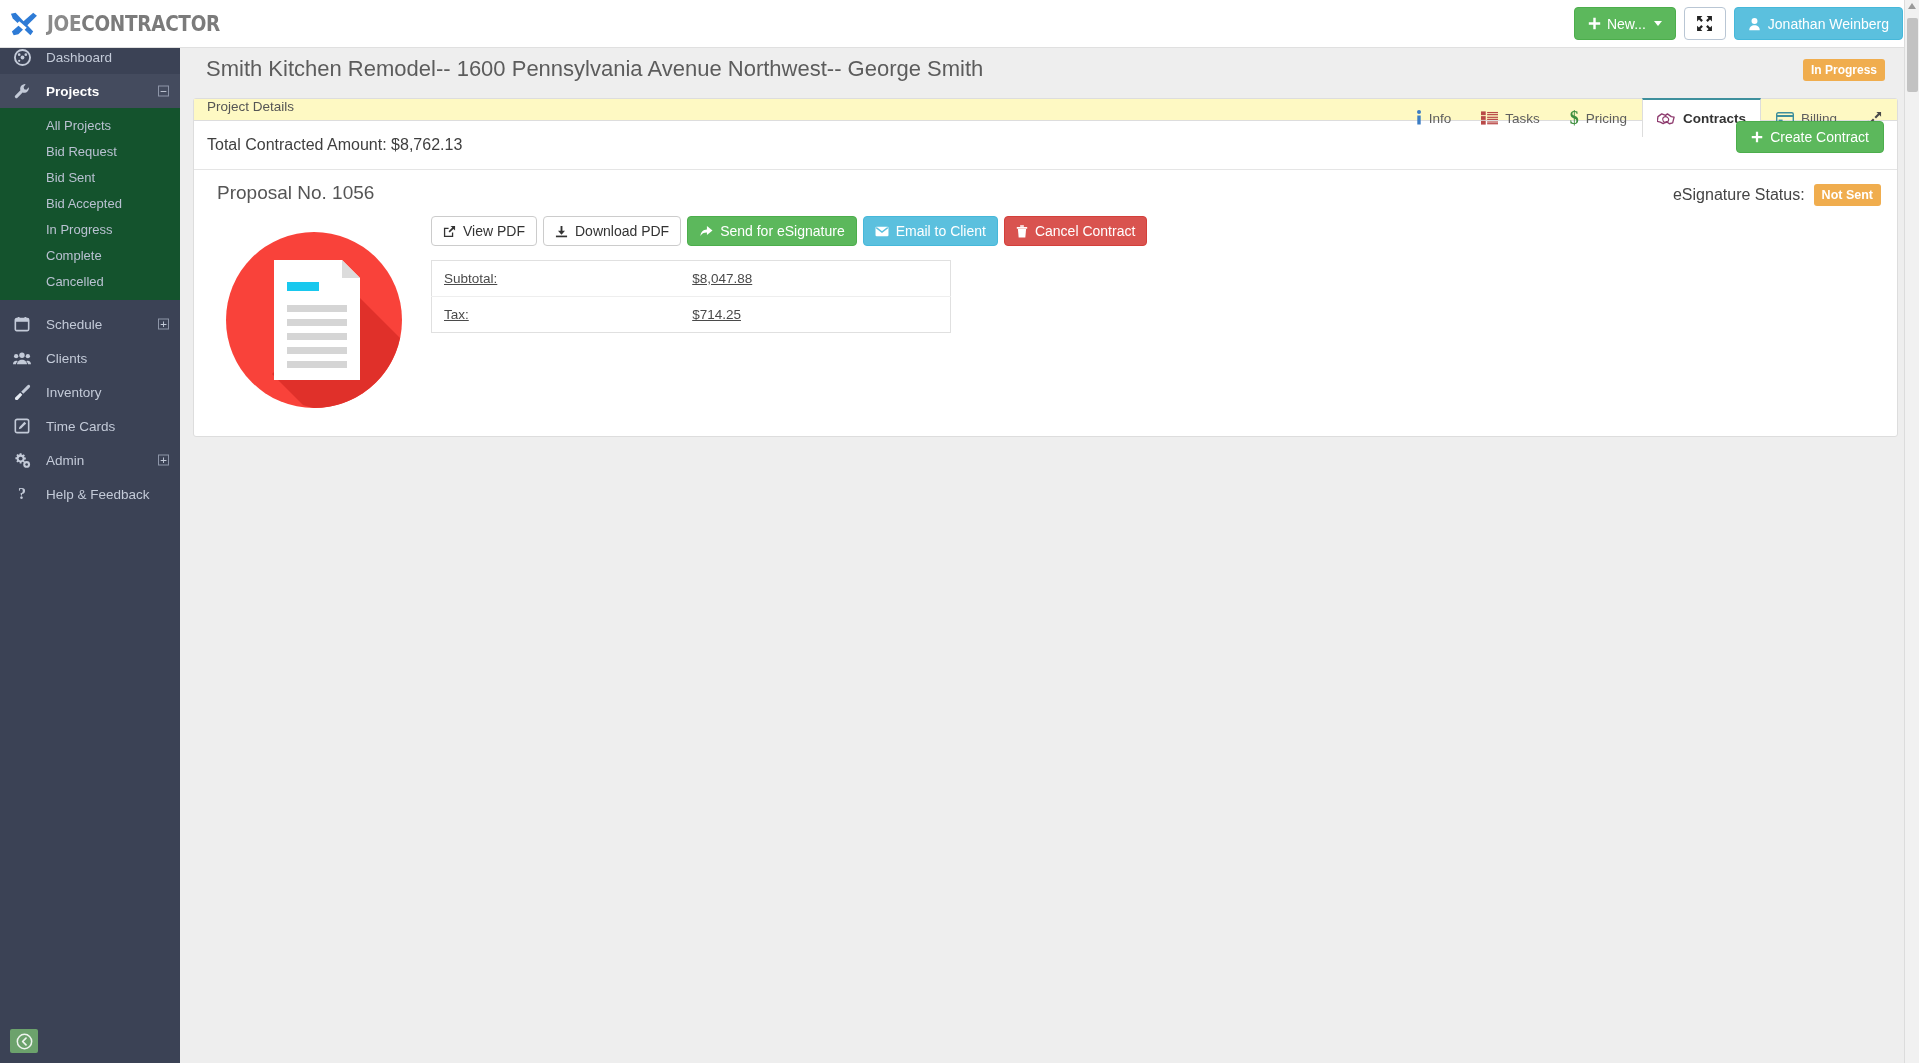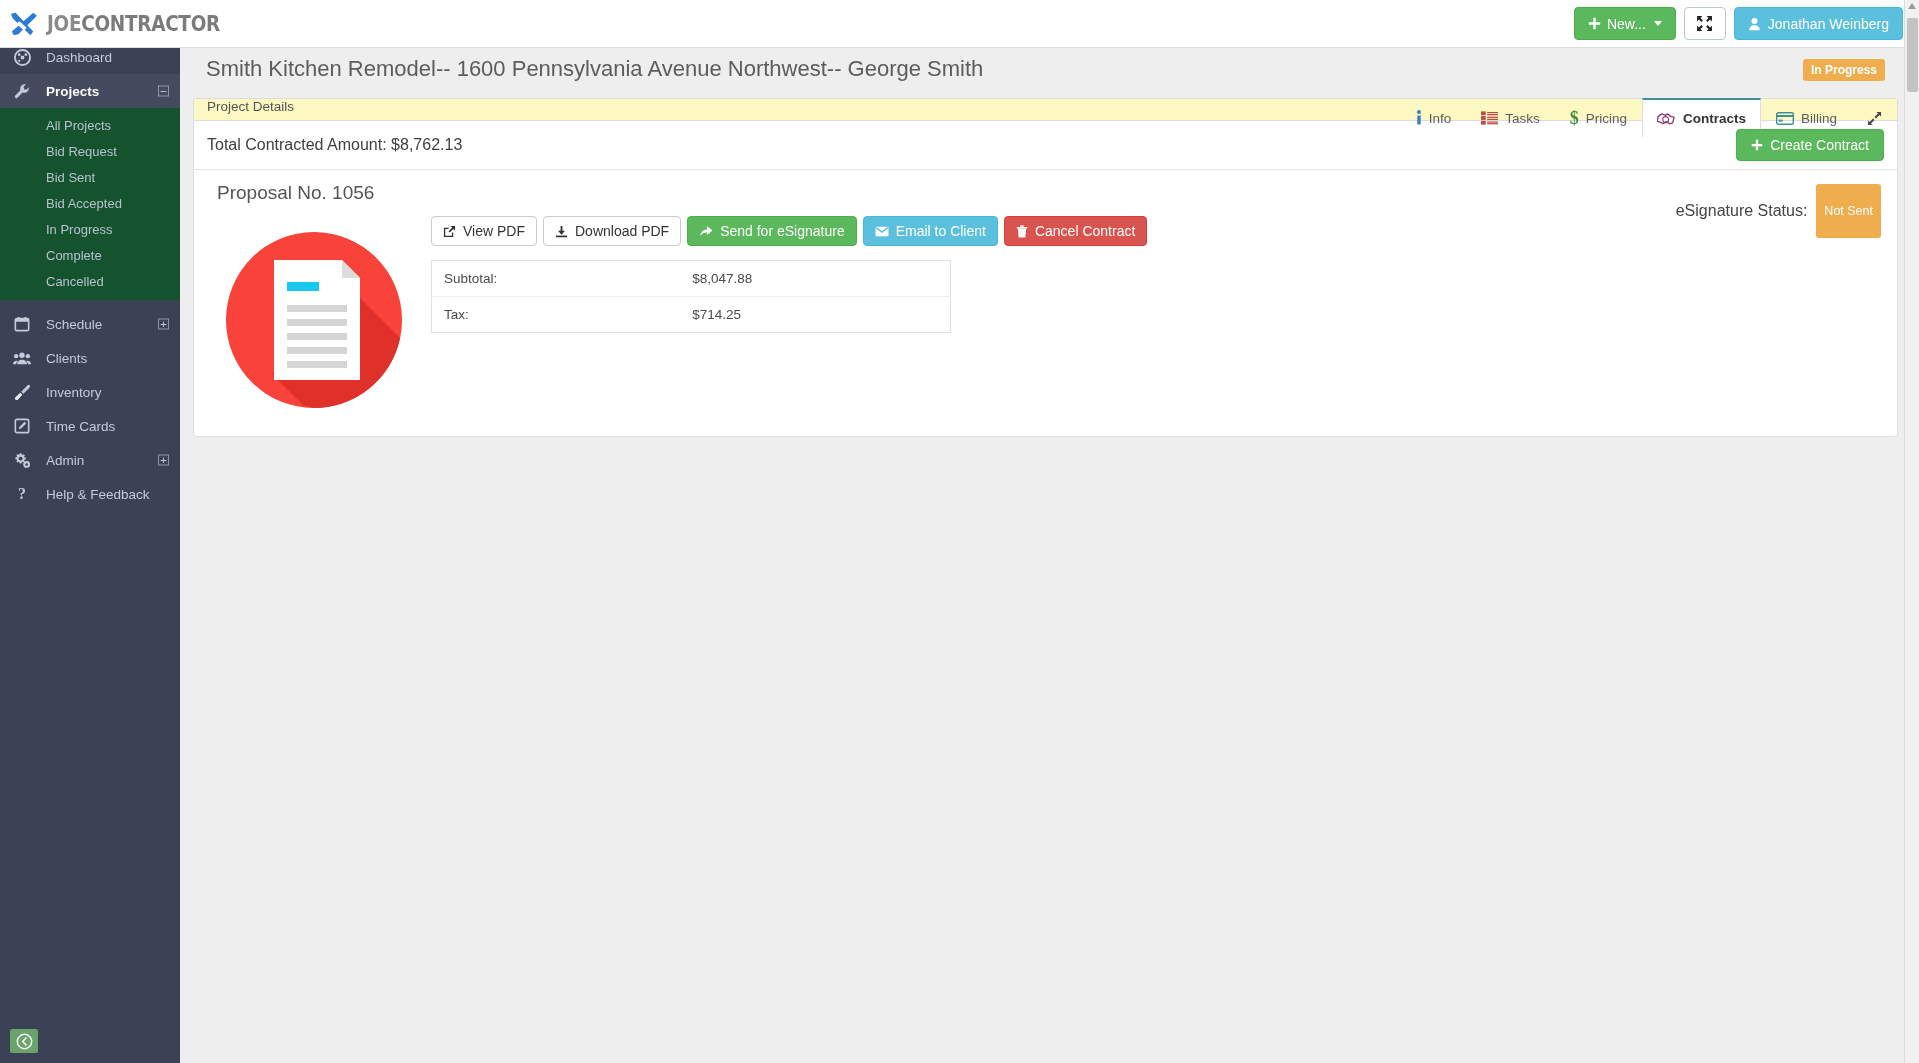--- a/index.html
+++ b/index.html
@@ -142,38 +142,38 @@
     height: 1px; background: #fff;
   }
   .tab-ico { display: flex; align-items: center; }
 
   #total-row {
     height: 49px; display: flex; align-items: center;
     padding: 0 13px; border-bottom: 1px solid #e5e5e5; position: relative;
   }
   #total-text { font-size: 16px; color: #3f3f3f; }
   .btn-create {
-    position: absolute; right: 13px; top: 8px;
+    position: absolute; right: 13px; top: 0;
     background: #5cb85c; color: #fff; border: 1px solid #4cae4c;
     border-radius: 4px; height: 32px; padding: 0 14px; font-size: 14px;
     display: flex; align-items: center; gap: 7px; cursor: pointer;
   }
 
   #contract-body { padding: 12px 13px 26px 13px; position: relative; }
   #proposal-title {
     font-size: 19px; color: #555; font-weight: 400; padding-left: 10px;
   }
   #esig-wrap {
     position: absolute; right: 16px; top: 14px;
     display: flex; align-items: center; gap: 9px;
   }
   #esig-label { font-size: 16px; color: #444; }
   #esig-badge {
-    background: #f0ad4e; color: #fff; font-size: 12.5px; font-weight: normal;
-    border-radius: 3px; padding: 20px 8px;
+    background: #f0ad4e; color: #fff; font-size: 12.5px; font-weight: bold;
+    border-radius: 3px; padding: 4px 8px;
   }
 
   #contract-cols { display: flex; margin-top: 12px; }
   #thumb-col { width: 214px; flex: 0 0 214px; display: flex;
     align-items: flex-start; justify-content: center; padding-top: 14px; }
   #detail-col { flex: 1; padding-left: 10px; }
 
   #action-btns { display: flex; gap: 6px; margin-bottom: 14px; }
   .abtn {
     height: 30px; padding: 0 11px; font-size: 14px; border-radius: 4px;
@@ -190,20 +190,21 @@
     border-collapse: collapse; background: #fff;
   }
   #amounts-table caption {
     text-align: left; font-size: 13.5px; font-weight: bold; color: #444;
     padding: 10px 12px; background: #f7f7f7;
     border-bottom: 1px solid #e0e0e0;
   }
   #amounts-table td {
     font-size: 13.5px; color: #4a4a4a; padding: 10px 12px;
     border-top: 1px solid #eeeeee;
+    text-decoration: underline;
   }
   #amounts-table tr:first-child td { border-top: none; }
   #amounts-table td.val { text-align: left; }
   #amounts-table tr.total td { font-weight: bold; color: #2f2f2f; }
 
   
   #scrollbar {
     position: absolute; right: 0; top: 0; width: 15px; height: 1063px;
     background: #f1f1f1; border-left: 1px solid #dcdcdc; z-index: 20;
   }

